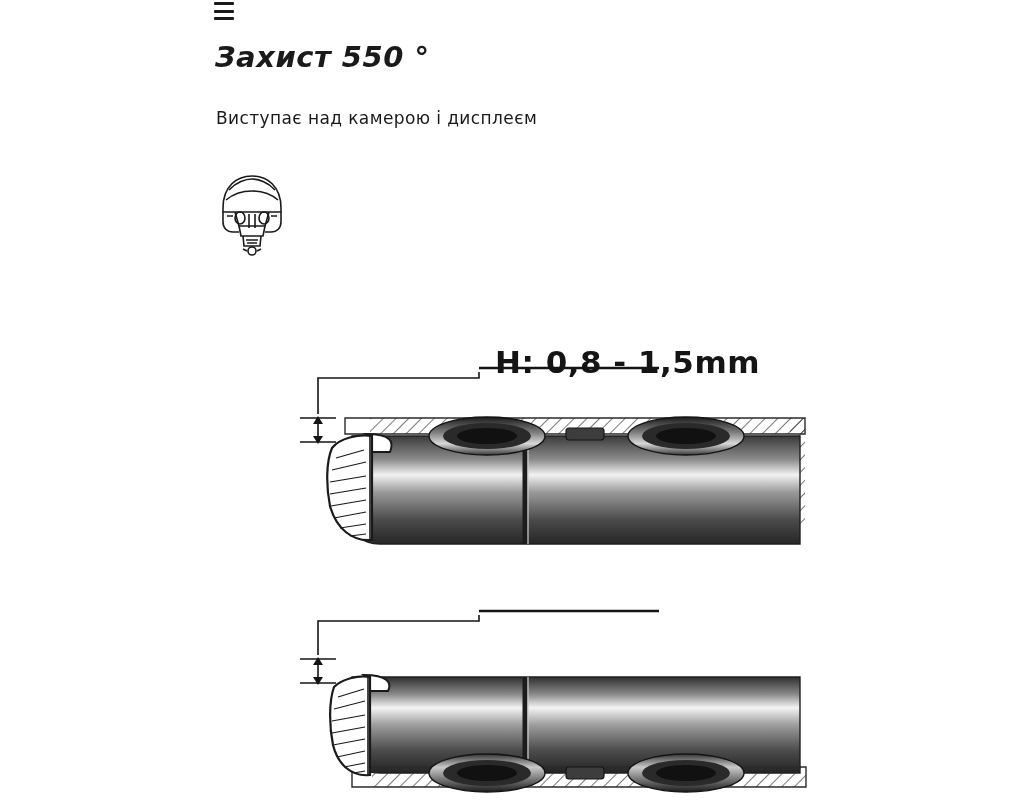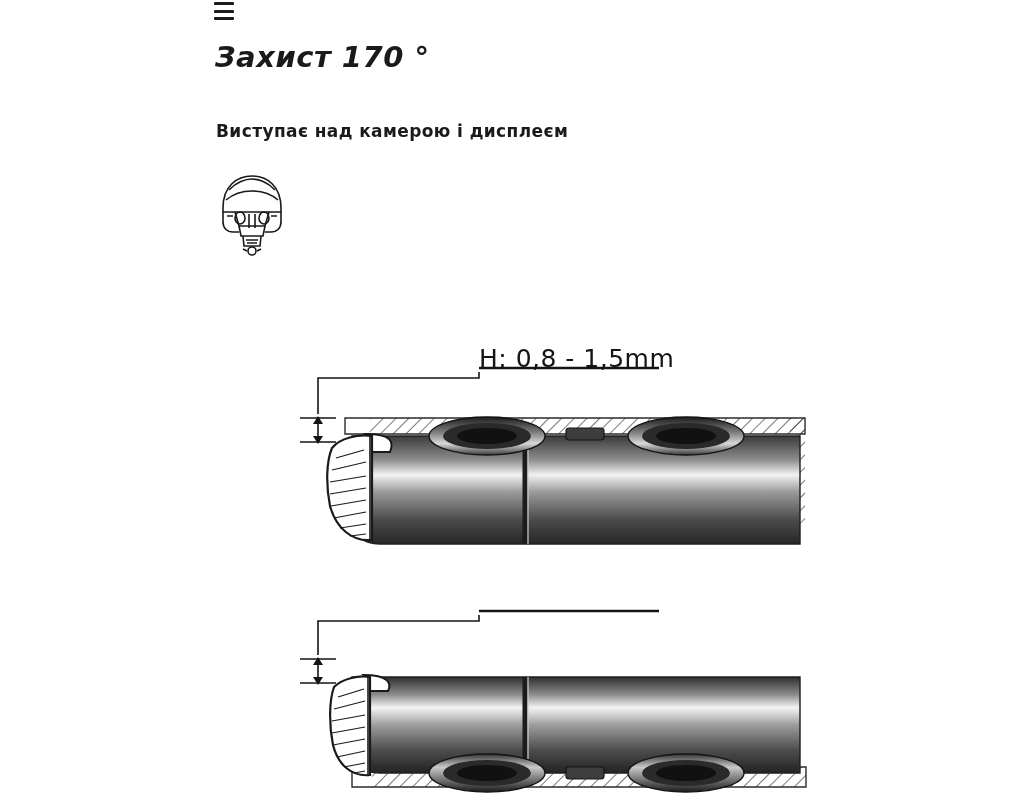--- a/index.html
+++ b/index.html
@@ -42,23 +42,23 @@
     top: 40px;
     font-size: 29px;
     font-weight: 700;
     font-style: italic;
     letter-spacing: 0.5px;
     white-space: nowrap;
   }
   .subhead {
     position: absolute;
     left: 216px;
-    top: 121px;
+    top: 108px;
     font-size: 17px;
-    font-weight: 700;
+    font-weight: 400;
     letter-spacing: 0.4px;
     white-space: nowrap;
   }
 
   
   .helmet-icon {
     position: absolute;
     left: 213px;
     top: 170px;
     width: 78px;
@@ -69,45 +69,46 @@
   .measure-block {
     position: absolute;
     left: 0;
     width: 1024px;
   }
   .measure-block.first { top: 330px; height: 240px; }
   .measure-block.second { top: 575px; height: 225px; }
 
   .dim-label {
     position: absolute;
-    font-size: 25px;
-    font-weight: 400;
+    font-size: 31px;
+    font-weight: 700;
     letter-spacing: 0.5px;
     white-space: nowrap;
     color: #141414;
+    margin-left: 16px;
   }
   .first .dim-label { left: 479px; top: 14px; }
   .second .dim-label { left: 479px; top: 12px; }
 
   .phone-svg {
     position: absolute;
     left: 0;
     top: 0;
   }
 </style>
 </head>
 <body>
 
 <div class="hamburger">
   <span></span>
   <span></span>
   <span></span>
 </div>
 
-<div class="headline">Захист 170 °</div>
+<div class="headline">Захист 550 °</div>
 <div class="subhead">Виступає над камерою і дисплеєм</div>
 
 <div class="helmet-icon">
   <svg viewBox="0 0 78 86" width="78" height="86" xmlns="http://www.w3.org/2000/svg">
     <g fill="none" stroke="#1a1a1a" stroke-width="1.6">
       <path d="M10 38 C10 16 24 6 39 6 C54 6 68 16 68 38 L68 42 L10 42 Z"></path>
       <path d="M16 20 C23 12 33 9 39 9 C45 9 55 12 62 20"></path>
       <path d="M13 30 C20 24 30 21 39 21 C48 21 58 24 65 30"></path>
       <path d="M10 42 L10 52 C10 58 14 62 20 62 L26 62"></path>
       <path d="M68 42 L68 52 C68 58 64 62 58 62 L52 62"></path>

